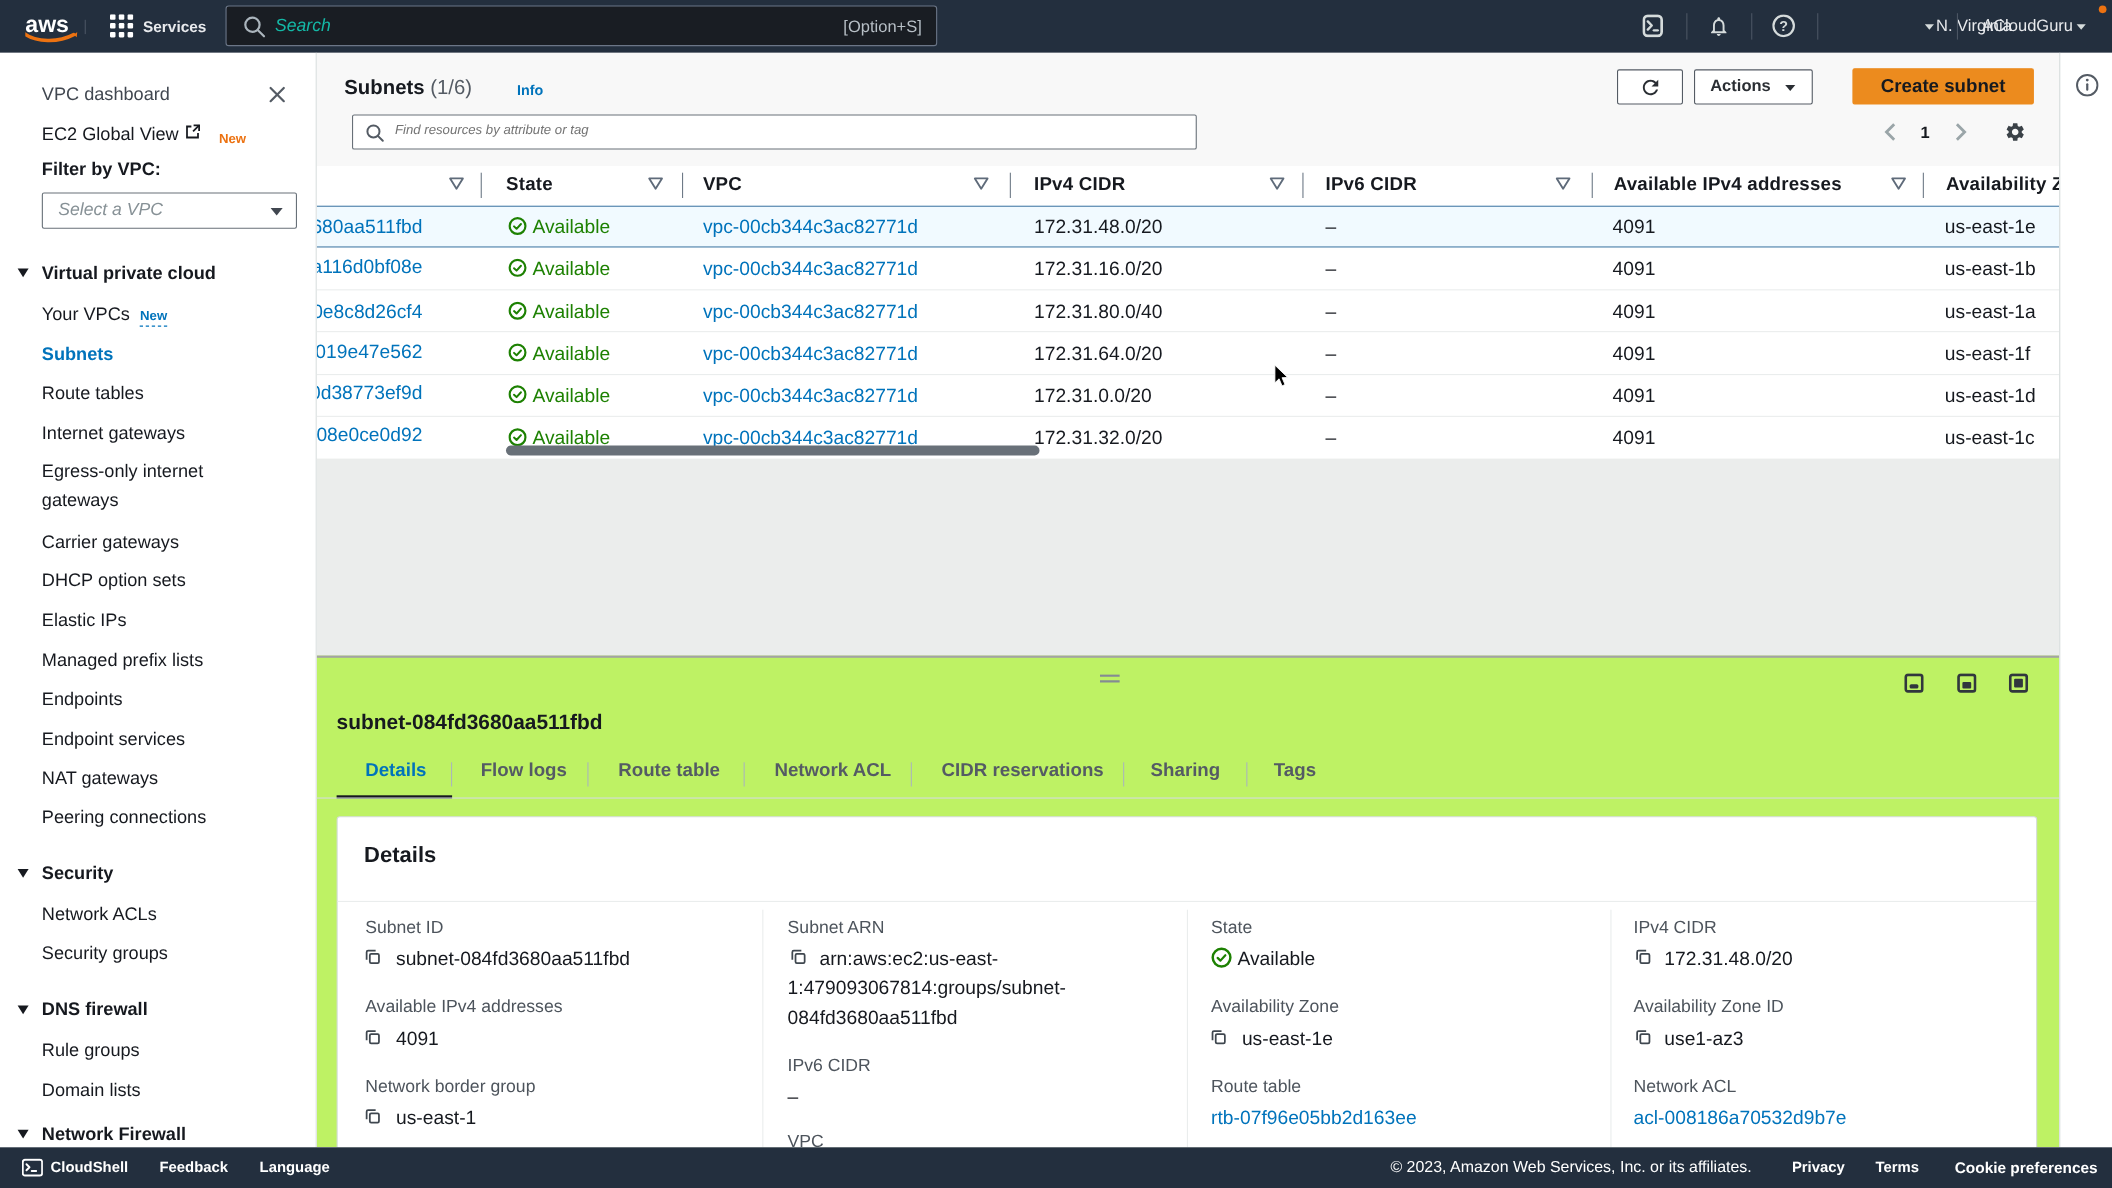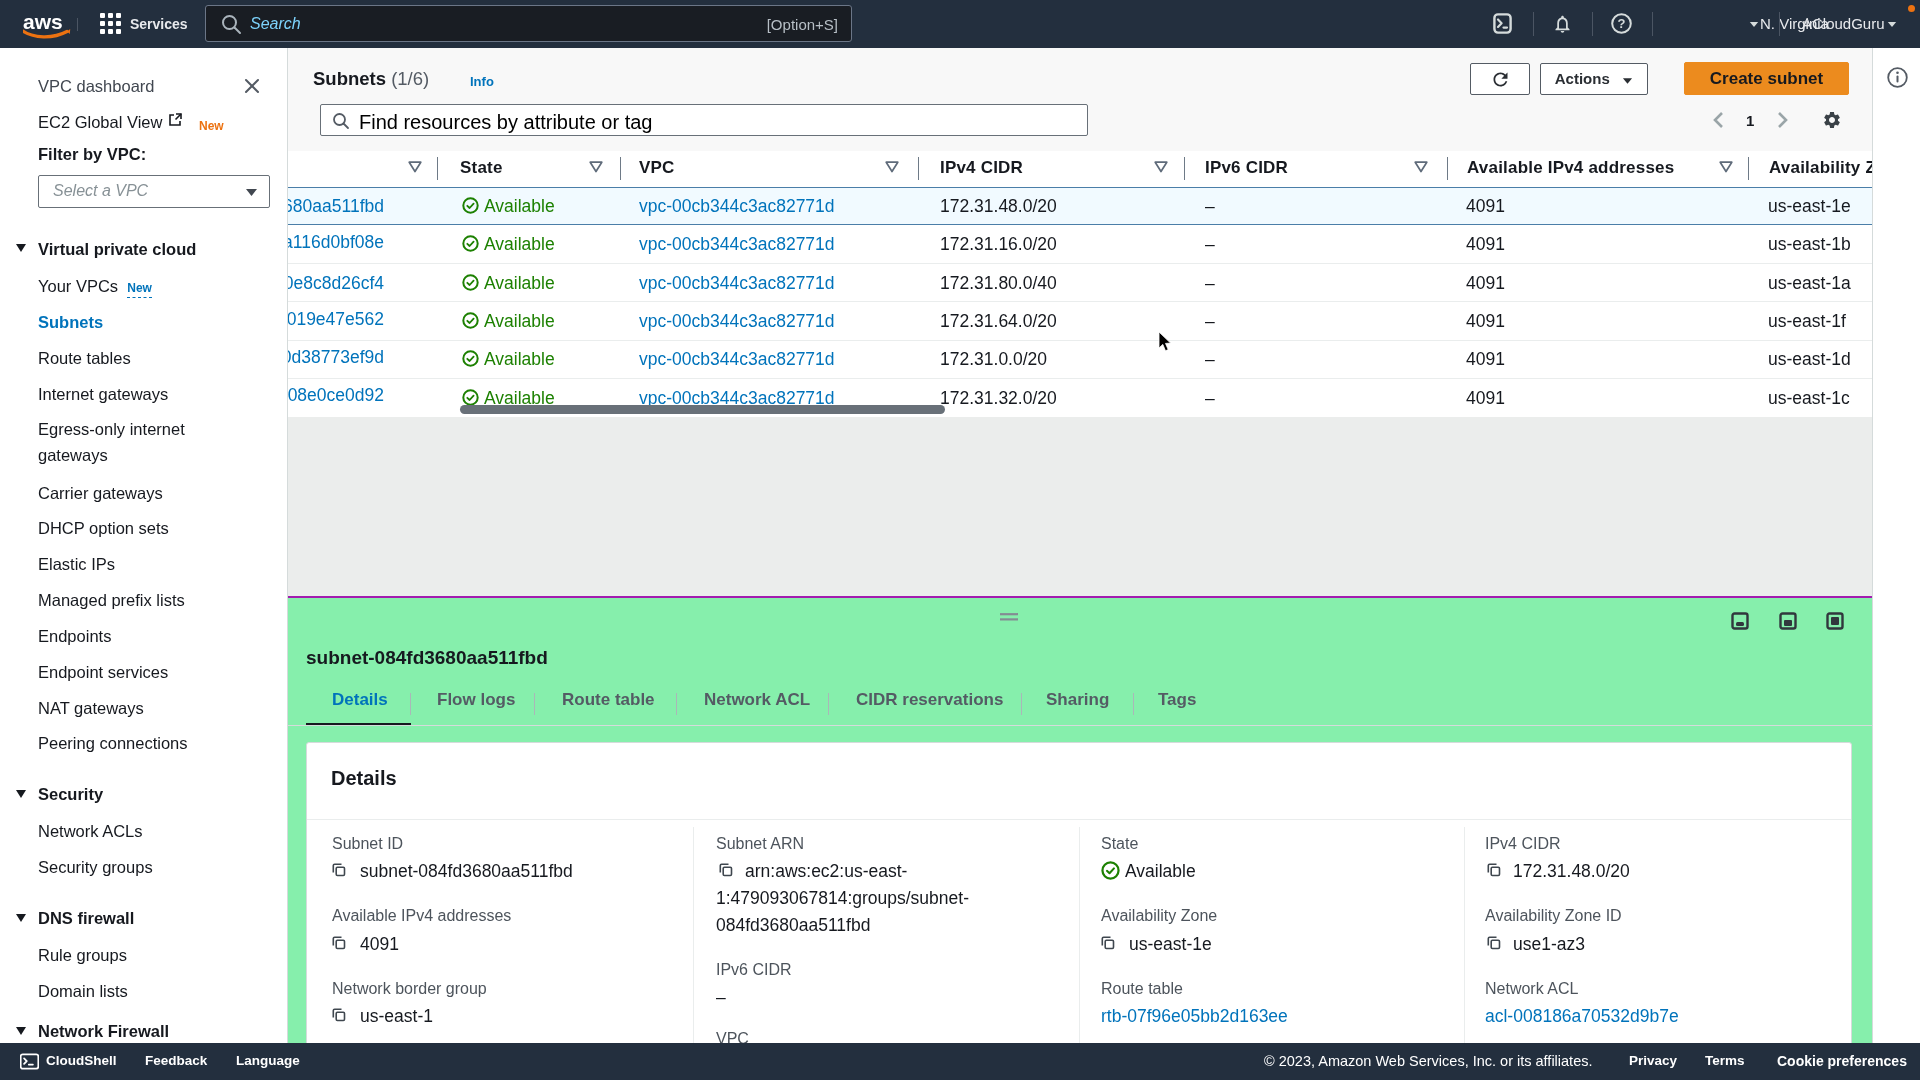--- a/index.html
+++ b/index.html
@@ -3,21 +3,21 @@
 <meta charset="utf-8">
 <style>
 * { margin:0; padding:0; box-sizing:border-box; }
 html,body { width:1920px; height:1080px; overflow:hidden; }
 #page { position:relative; width:1920px; height:1080px; font-family:"Liberation Sans",sans-serif; background:#fff; }
 .abs { position:absolute; }
 
 #nav { position:absolute; left:0; top:0; width:1920px; height:48px; background:#232f3e; }
 #nav .sep { position:absolute; top:12px; width:1px; height:24px; background:#4b5563; }
 #navsearch { position:absolute; left:205px; top:5px; width:647px; height:37px; background:#191d23; border:1.5px solid #6b7687; border-radius:3px; }
-#navsearch .ph { position:absolute; left:44px; top:9px; font-size:16px; font-style:italic; color:#7dd3fc; }
+#navsearch .ph { position:absolute; left:44px; top:9px; font-size:16px; font-style:italic; color:#14b8a6; }
 #navsearch .opt { position:absolute; right:13px; top:10px; font-size:15px; color:#b7bfc6; }
 .navtxt { color:#e8eaed; font-size:15px; }
 
 #sidebar { position:absolute; left:0; top:48px; width:288px; height:995px; background:#fff; border-right:1px solid #d5dbdb; }
 .si { position:absolute; left:38px; font-size:16.5px; line-height:20px; color:#16191f; white-space:nowrap; }
 .sihead { position:absolute; left:38px; font-size:16.5px; line-height:20px; font-weight:bold; color:#16191f; white-space:nowrap; }
 .tri { position:absolute; left:16px; width:0; height:0; border-left:5.5px solid transparent; border-right:5.5px solid transparent; border-top:8px solid #16191f; }
 
 #footer { position:absolute; left:0; top:1043px; width:1920px; height:37px; background:#232f3e; color:#fff; font-size:13.5px; }
 
@@ -26,21 +26,21 @@
 .btn { position:absolute; background:#fff; border:1px solid #545b64; border-radius:2px; font-size:15px; font-weight:bold; color:#2a2e33; text-align:center; }
 #tablewrap { position:absolute; left:0; top:103px; width:1584px; height:266px; background:#fff; }
 .th { position:absolute; font-size:17px; line-height:19px; letter-spacing:0.2px; font-weight:bold; color:#16191f; white-space:nowrap; }
 .td { position:absolute; font-size:17.5px; line-height:20px; color:#16191f; white-space:nowrap; }
 .link { color:#0073bb; text-decoration:none; }
 .green { color:#1d8102; }
 .hsep { position:absolute; width:1px; height:23px; background:#6e7a87; }
 .rowline { position:absolute; left:0; width:1584px; height:1px; background:#eaeded; }
 .funnel { width:17px; height:14px; }
 #grayzone { position:absolute; left:0; top:369px; width:1584px; height:179px; background:#ebedec; }
-#splitpanel { position:absolute; left:0; top:548px; width:1584px; height:447px; background:#86efac; border-top:2px solid #a21caf; }
+#splitpanel { position:absolute; left:0; top:548px; width:1584px; height:447px; background:#bef264; border-top:2px solid #a3a3a3; }
 .tab { position:absolute; top:0; font-size:17px; line-height:21px; font-weight:bold; color:#545b64; white-space:nowrap; }
 .tabsep { position:absolute; width:1px; height:22px; background:#aab7b8; }
 #card { position:absolute; left:18px; top:144px; width:1546px; height:330px; background:#fff; border:1px solid #d5dbdb; border-radius:3px; }
 .kvlabel { position:absolute; font-size:16px; line-height:19px; color:#4d545c; white-space:nowrap; }
 .kvval { position:absolute; font-size:17.5px; line-height:20px; color:#16191f; white-space:nowrap; }
 .colsep { position:absolute; top:84px; width:1px; height:246px; background:#eaeded; }
 .cpy { width:17px; height:17px; }
 .kvval.link, .td.link { color:#0073bb; }
 </style>
 </head>
@@ -187,21 +187,21 @@
           <path d="M1 1 L6 7 L11 1 z" fill="#2a2e33"></path>
         </svg>
   </div>
   <div class="btn" style="left:1396px;top:14px;width:165px;height:33px;line-height:31px;background:#ec8b1e;border:1px solid #ec8b1e;color:#16191f;font-size:17px">Create subnet</div>
 
   <div class="abs" style="left:32px;top:56px;width:768px;height:32px;background:#fff;border:1px solid #687078;border-radius:2px">
     <svg class="abs" style="left:11px;top:7px" width="18" height="18" viewBox="0 0 18 18">
       <circle cx="7.5" cy="7.5" r="5.5" fill="none" stroke="#545b64" stroke-width="1.8"></circle>
       <line x1="11.5" y1="11.5" x2="16" y2="16" stroke="#545b64" stroke-width="1.8" stroke-linecap="round"></line>
     </svg>
-    <div class="abs" style="left:38px;top:6px;font-size:20px;color:#000000">Find resources by attribute or tag</div>
+    <div class="abs" style="left:38px;top:6px;font-size:12px;font-style:italic;color:#737373">Find resources by attribute or tag</div>
   </div>
 
   <svg class="abs" style="left:1424px;top:63px" width="12" height="18" viewBox="0 0 12 18">
         <path d="M10 2 L3 9 L10 16" fill="none" stroke="#9aa5a8" stroke-width="2.6"></path>
       </svg>
   <div class="abs" style="left:1458px;top:64px;font-size:15px;font-weight:bold;color:#16191f">1</div>
   <svg class="abs" style="left:1489px;top:63px" width="12" height="18" viewBox="0 0 12 18">
         <path d="M2 2 L9 9 L2 16" fill="none" stroke="#9aa5a8" stroke-width="2.6"></path>
       </svg>
   <svg class="abs" style="left:1534px;top:62px" width="20" height="20" viewBox="0 0 24 24">

